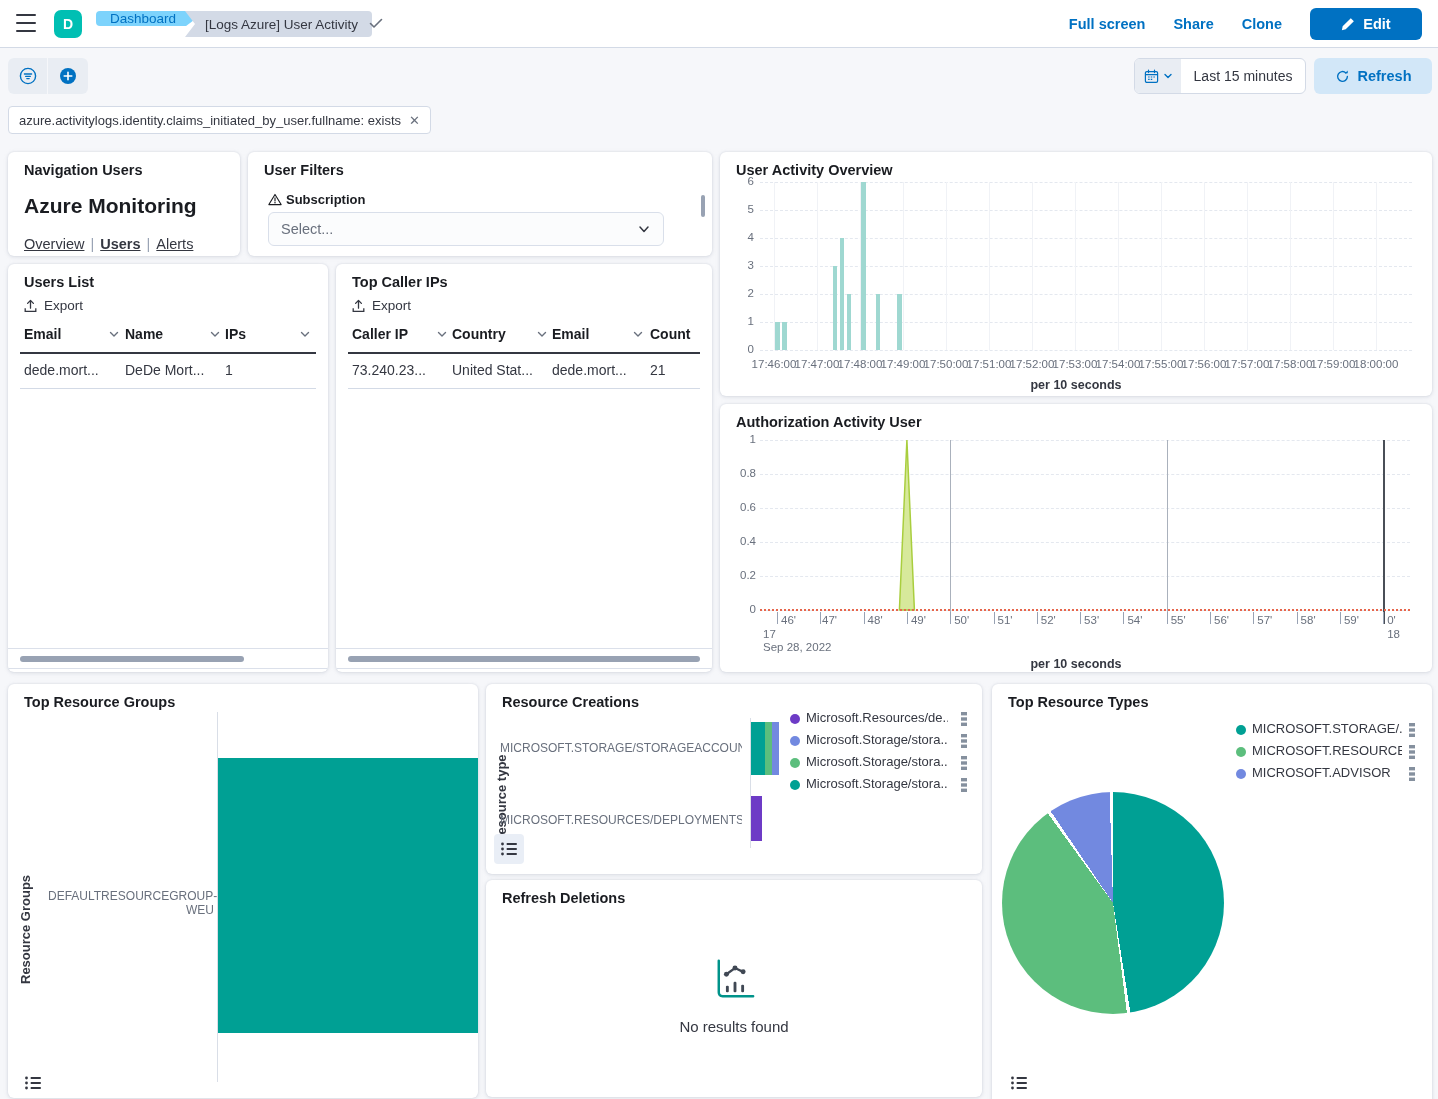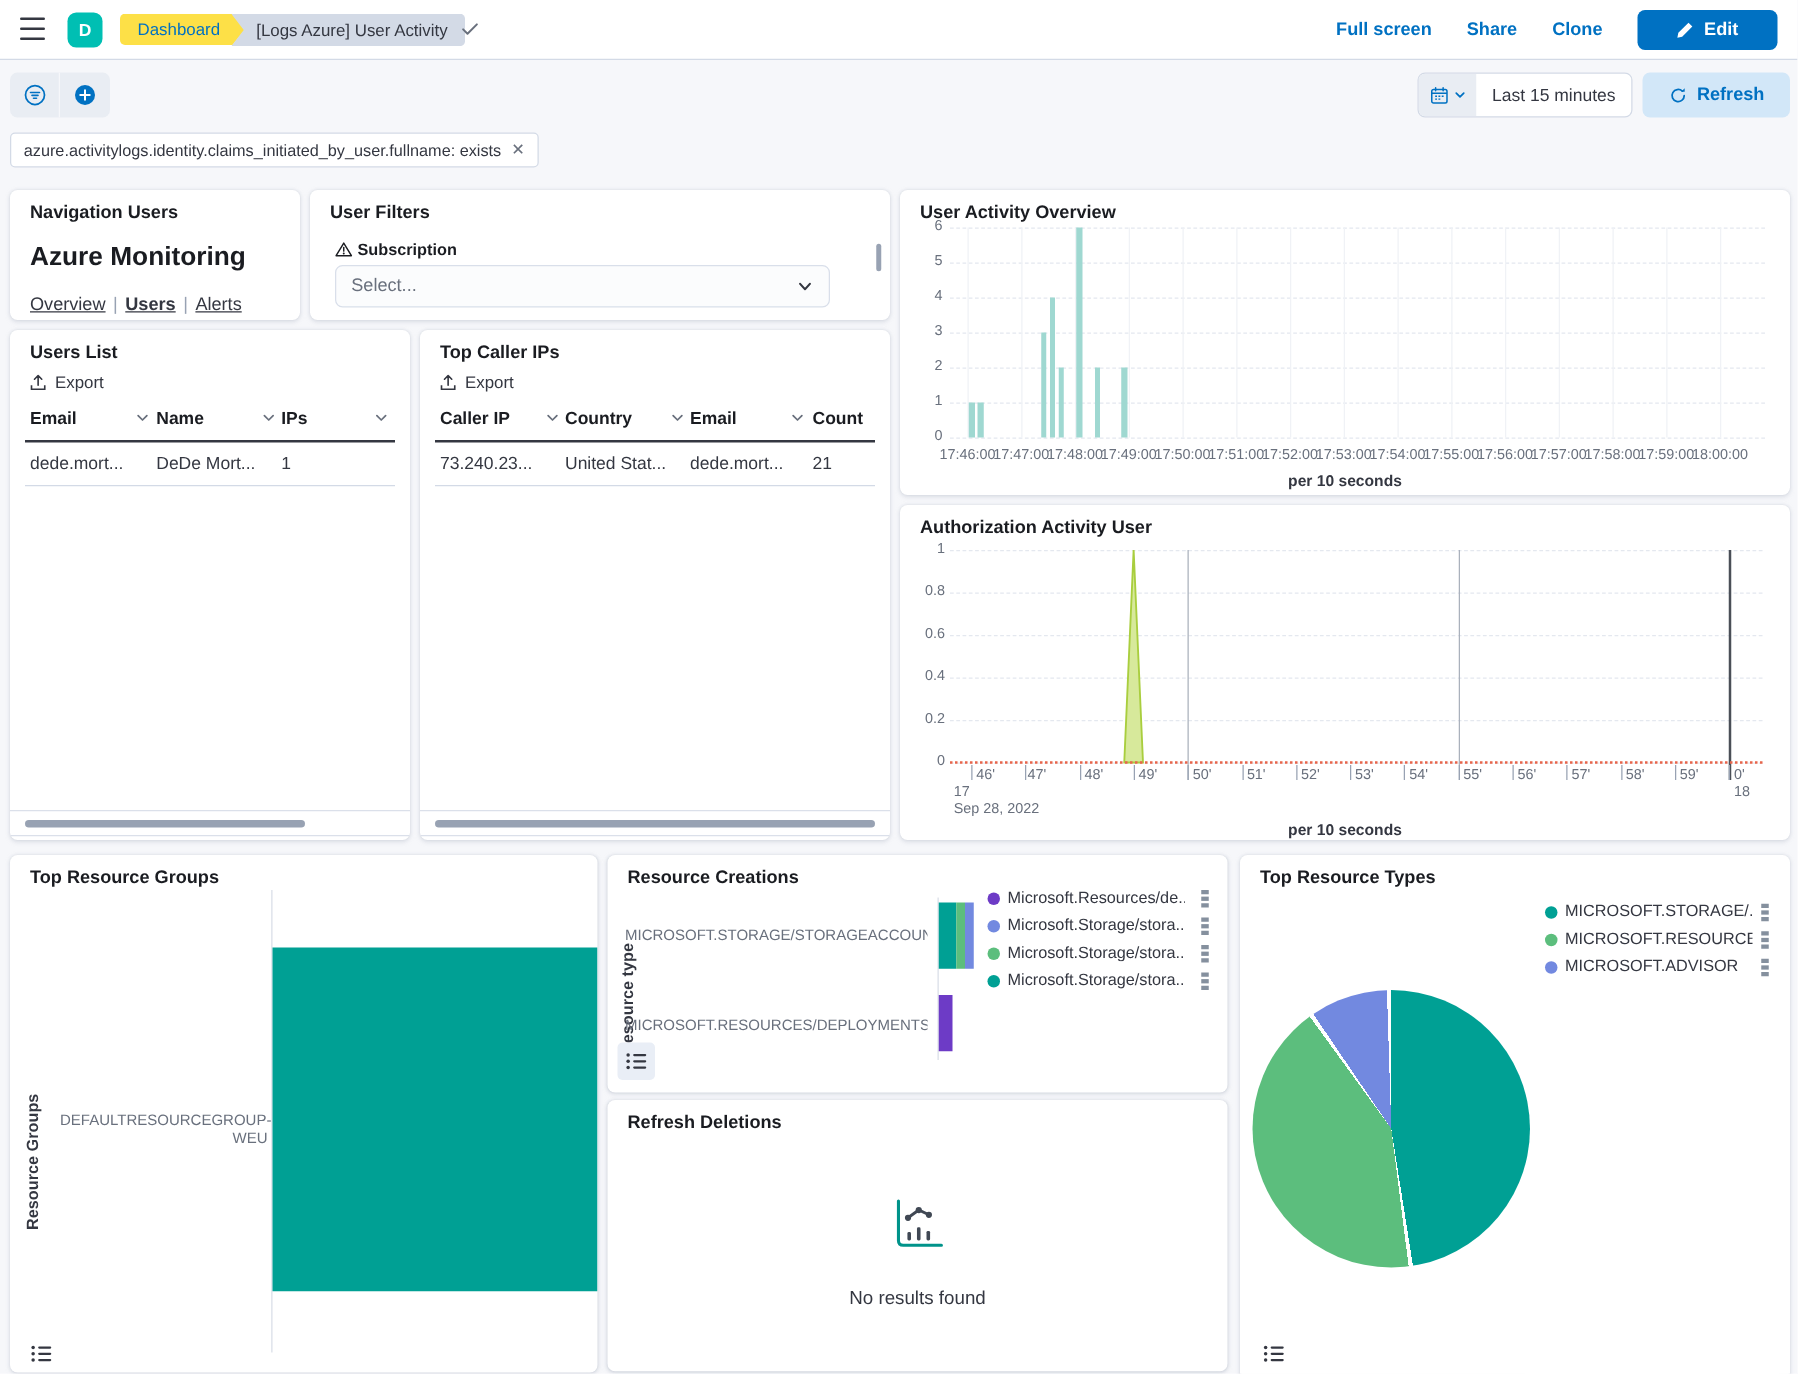--- a/index.html
+++ b/index.html
@@ -5,21 +5,21 @@
   * { box-sizing: border-box; margin: 0; padding: 0; }
   html,body { width:1438px; height:1099px; }
   body { font-family:"Liberation Sans","DejaVu Sans",sans-serif; background:#fff; color:#343741; overflow:hidden; }
   .page { position:relative; width:1438px; height:1099px; background:#f6f7fa; }
 
   
   .topbar { position:absolute; left:0; top:0; width:1438px; height:48px; background:#fff; border-bottom:1px solid #d3dae6; z-index:5; }
   .hamburger { position:absolute; left:16px; top:14px; width:20px; height:18px; display:flex; flex-direction:column; justify-content:space-between; cursor:pointer; }
   .hamburger span { display:block; height:2.4px; background:#343741; border-radius:1px; }
   .avatar { position:absolute; left:54px; top:10px; width:28px; height:28px; border-radius:7px; background:#00bfb3; color:#fff; font-weight:700; font-size:14px; display:flex; align-items:center; justify-content:center; }
-  .crumb1 { position:absolute; left:96px; top:11px; height:25px; padding:0 20px 0 14px; background:#fde047; color:#0071c2; font-size:13.5px; display:flex; align-items:center; clip-path:polygon(0 0, calc(100% - 10px) 0, 100% 50%, calc(100% - 10px) 100%, 0 100%); border-radius:4px 0 0 4px; cursor:pointer; }
+  .crumb1 { position:absolute; left:96px; top:11px; height:15px; padding:0 20px 0 14px; background:#7dd3fc; color:#0071c2; font-size:13.5px; display:flex; align-items:center; clip-path:polygon(0 0, calc(100% - 10px) 0, 100% 50%, calc(100% - 10px) 100%, 0 100%); border-radius:4px 0 0 4px; cursor:pointer; }
   .crumb2 { position:absolute; left:185px; top:11px; height:26px; padding:0 14px 0 20px; background:#d3dae6; color:#343741; font-size:13.5px; display:flex; align-items:center; clip-path:polygon(0 0, 100% 0, 100% 100%, 0 100%, 10px 50%); border-radius:0 4px 4px 0; }
   .crumb-check { position:absolute; left:368px; top:15px; color:#69707d; }
   .top-actions { position:absolute; right:16px; top:0; height:48px; display:flex; align-items:center; gap:28px; }
   .top-link { color:#0071c2; font-size:14.5px; font-weight:600; cursor:pointer; text-decoration:none; }
   .edit-btn { width:112px; height:32px; background:#0071c2; border:none; border-radius:6px; color:#fff; font-size:14.5px; font-weight:600; display:flex; align-items:center; justify-content:center; gap:8px; cursor:pointer; font-family:inherit; }
 
   
   .qgroup { position:absolute; left:8px; top:58px; width:80px; height:36px; background:#e9edf3; border-radius:6px; display:flex; overflow:hidden; }
   .qgroup .cell { width:40px; height:36px; display:flex; align-items:center; justify-content:center; cursor:pointer; }
   .qgroup .cell:first-child { border-right:1px solid #f6f7fa; }
@@ -41,21 +41,21 @@
   .nav-heading { position:absolute; left:16px; top:42px; font-size:21px; font-weight:700; color:#1a1c21; }
   .nav-links { position:absolute; left:16px; top:84px; font-size:14.5px; color:#343741; }
   .nav-links a { color:#343741; text-decoration:underline; cursor:pointer; }
   .nav-links a.bold { font-weight:700; }
   .nav-links .sep { color:#98a2b3; margin:0 6px; }
   .field-label { position:absolute; left:20px; top:40px; display:flex; align-items:center; gap:4px; font-size:13px; font-weight:700; color:#1a1c21; }
   .select { position:absolute; left:20px; top:60px; width:396px; height:34px; background:#fbfcfd; border:1px solid #d9dfea; border-radius:6px; display:flex; align-items:center; justify-content:space-between; padding:0 12px; cursor:pointer; }
   .select .ph { color:#69707d; font-size:14.5px; }
   .vscroll-thumb { position:absolute; width:4px; border-radius:2px; background:#98a2b3; }
   .empty-icon-wrap { position:absolute; left:227px; top:78px; }
-  .empty-msg { position:absolute; left:0; top:138px; width:100%; text-align:center; font-size:15px; color:#343741;margin-top:12px; }
+  .empty-msg { position:absolute; left:0; top:138px; width:100%; text-align:center; font-size:15px; color:#343741; }
   .list-icon-btn { position:absolute; display:flex; align-items:center; justify-content:center; cursor:pointer; border-radius:4px; }
 </style>
 </head>
 <body>
 
 <div class="page">
 
   <header class="topbar">
     <div class="hamburger">
         <span></span>

